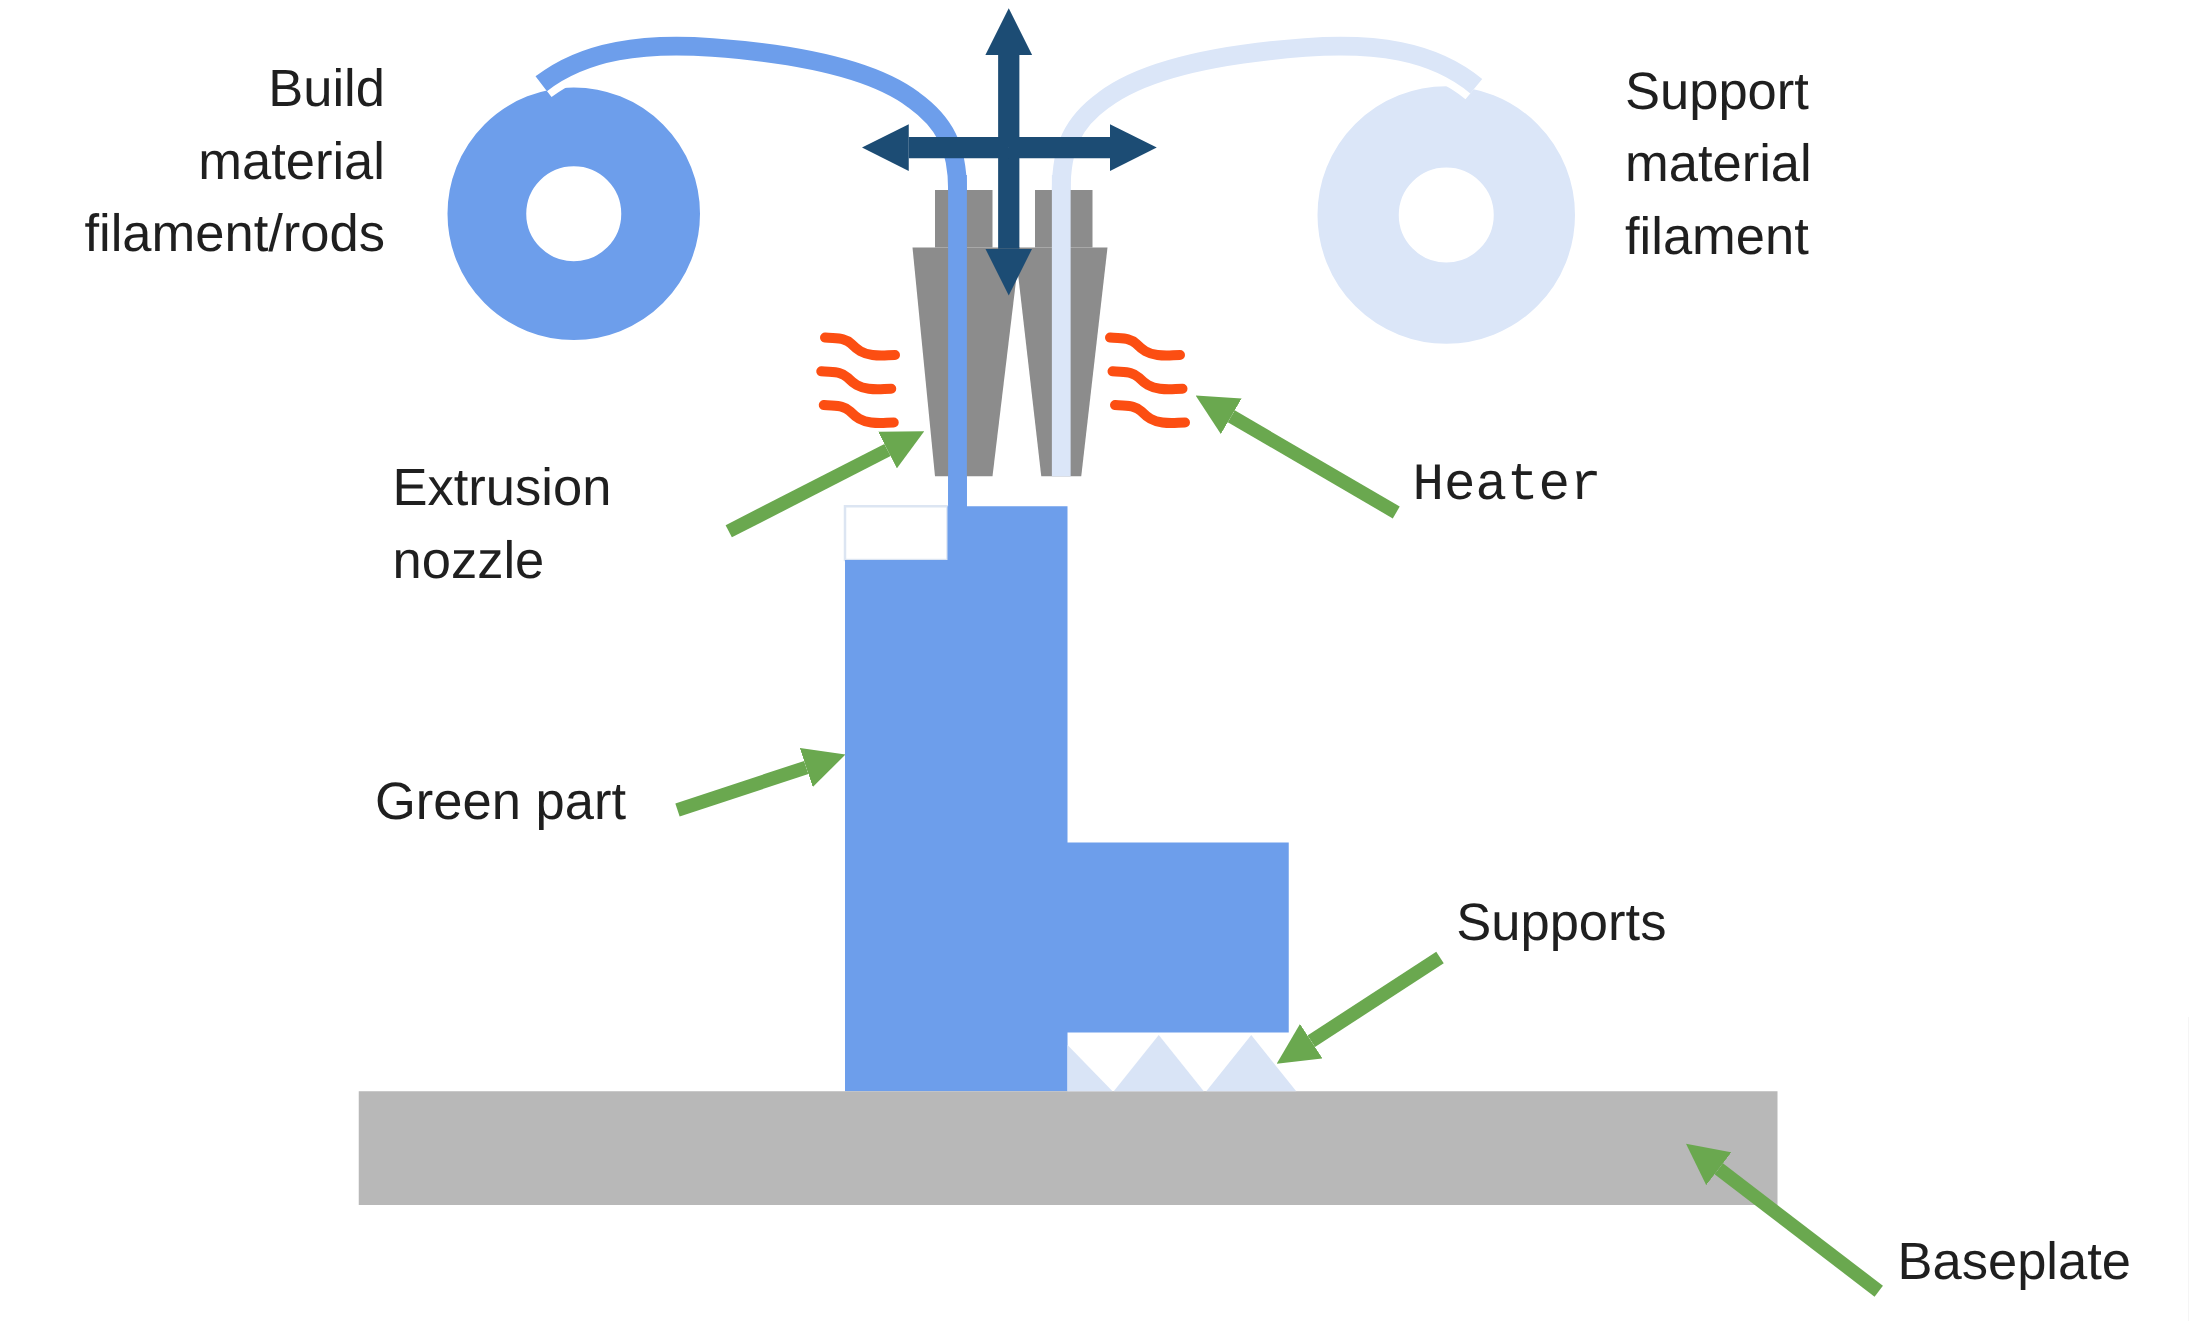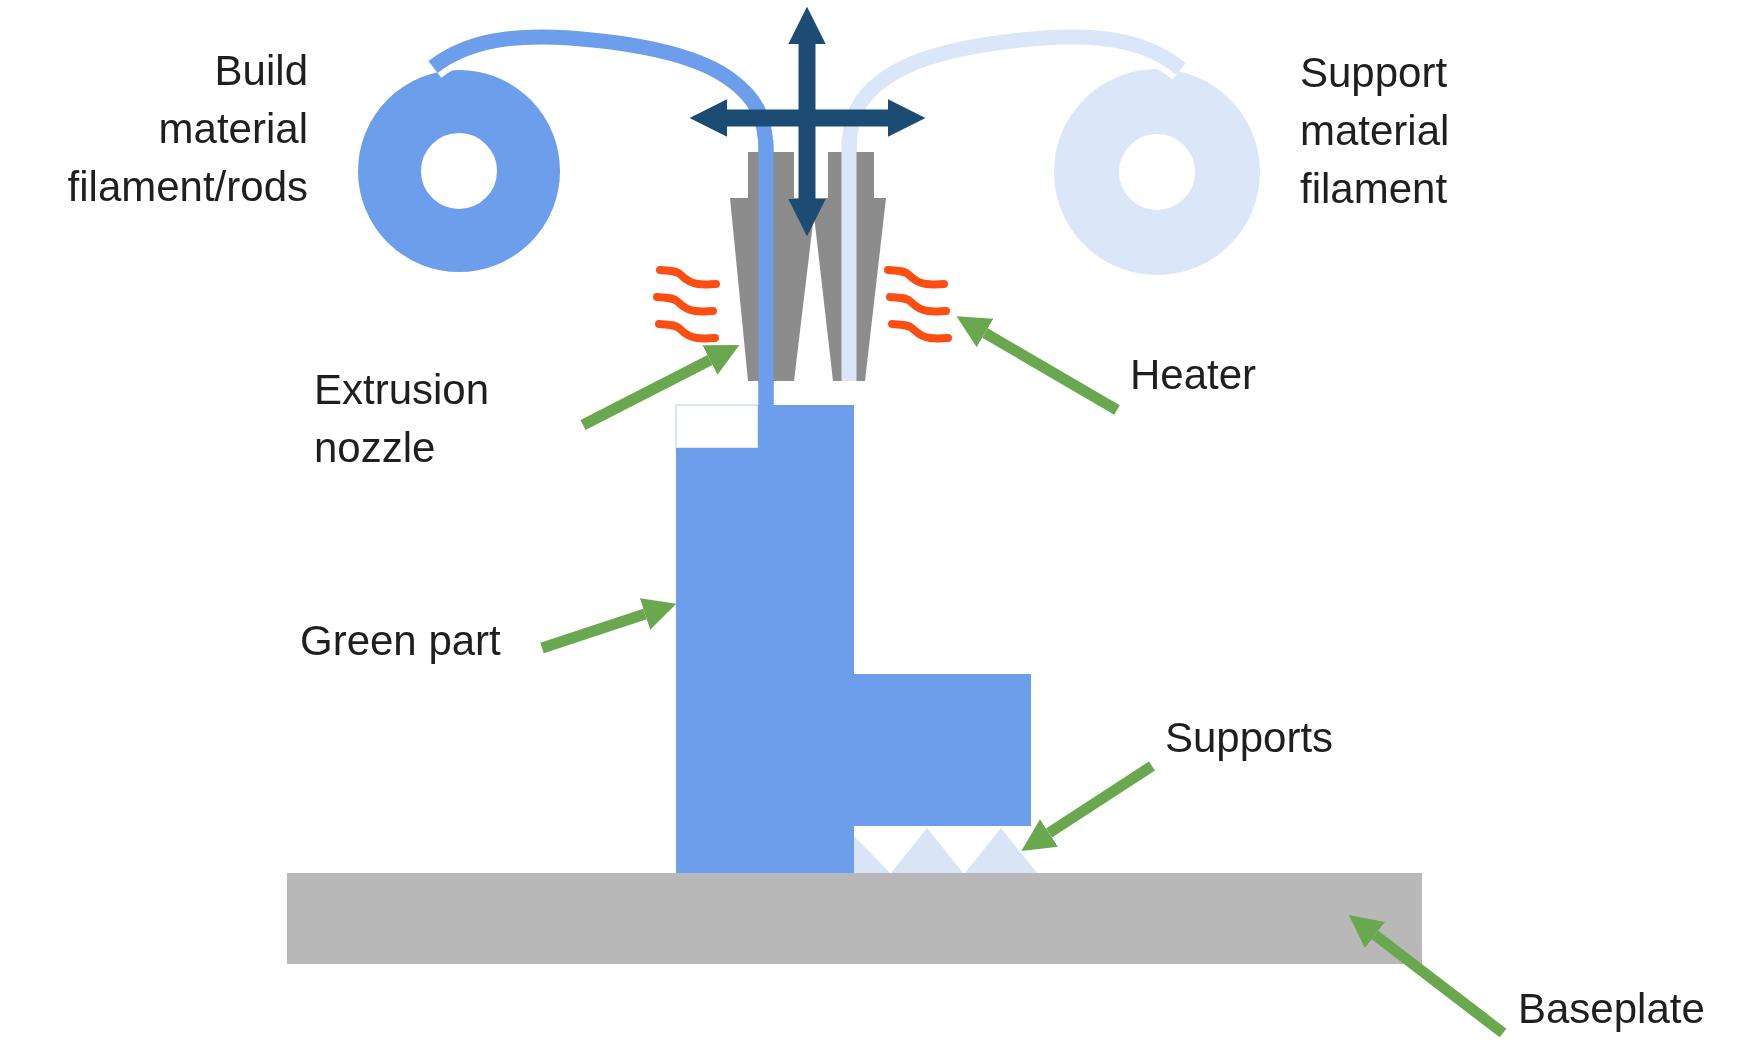--- a/index.html
+++ b/index.html
@@ -118,17 +118,17 @@
   </svg>
 
   <div class="label right" style="left:6px;top:42px;width:302px;">Build
 material
 filament/rods</div>
   <div class="label" style="left:1300px;top:44px;">Support
 material
 filament</div>
   <div class="label" style="left:314px;top:361px;">Extrusion
 nozzle</div>
-  <div class="label" style="left:1130px;top:346px;">Heater</div>
+  <div class="label" style="left:1130px;top:359px;font-family:Liberation Mono, monospace;">Heater</div>
   <div class="label" style="left:300px;top:612px;">Green part</div>
   <div class="label" style="left:1518px;top:980px;">Baseplate</div>
   <div class="label" style="left:1165px;top:709px;">Supports</div>
 </div>
 
 </body></html>

